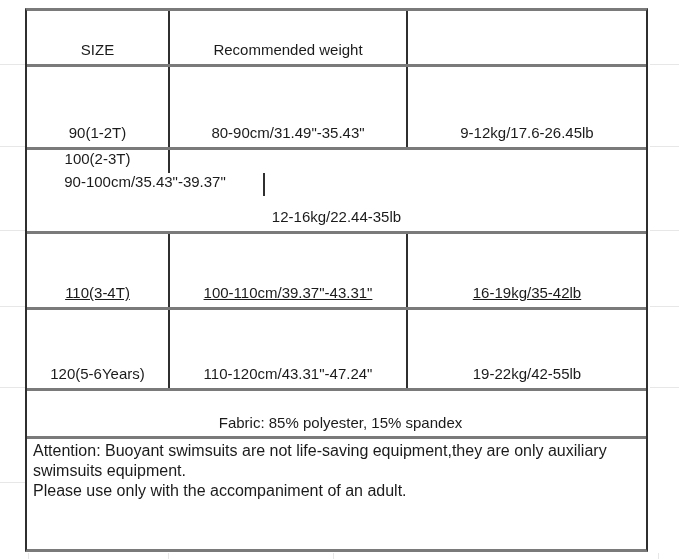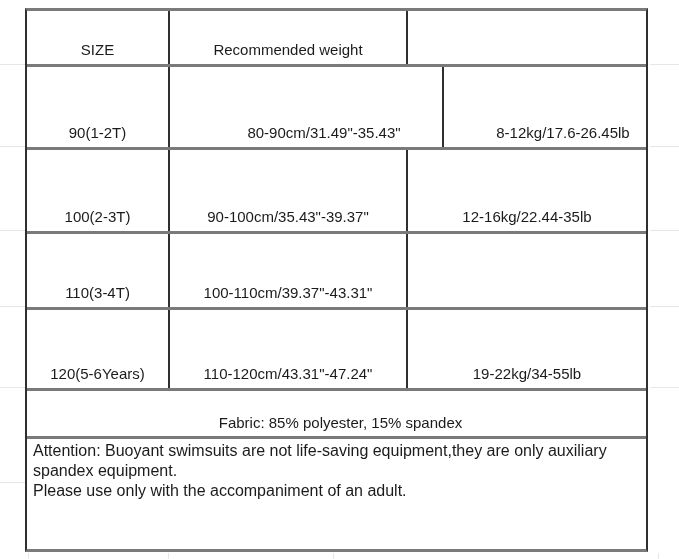--- a/index.html
+++ b/index.html
@@ -30,23 +30,23 @@
     background: var(--bg);
     border-left: 2px solid var(--border-v);
     border-right: 2px solid var(--border-v);
     border-top: 3px solid var(--border-h);
     border-bottom: 3px solid var(--border-h);
     display: flex; flex-direction: column;
   }
   .row { display: flex; border-bottom: 3px solid var(--border-h); }
   .row:last-child { border-bottom: none; }
   .rh  { height: 56px; }
-  .r1  { height: 83px; gap: 36px; }
-  .r2  { height: 84px; }
-  .r3  { height: 76px; }
+  .r1  { height: 83px; }
+  .r2  { height: 84px; flex-direction: column; }
+  .r3  { height: 76px; text-decoration: underline; }
   .r4  { height: 81px; text-align: right; }
   .rf  { height: 48px; padding-left: 8px; }
   .rl  { height: 48px; }
   .ra  { flex: 1; }
 
   .cell {
     display: flex; align-items: flex-end; justify-content: center;
     padding-bottom: 5px;
     font-size: 15px; line-height: 18px;
     white-space: nowrap;
@@ -93,47 +93,48 @@
   <div class="size-table">
 
     <div class="row rh">
       <div class="cell col-size">SIZE</div>
       <div class="cell col-height">Recommended weight</div>
     </div>
 
     <div class="row r1">
       <div class="cell col-size">90(1-2T)</div>
       <div class="cell col-height">80-90cm/31.49"-35.43"</div>
-      <div class="cell col-weight">8-12kg/17.6-26.45lb</div>
+      <div class="cell col-weight">9-12kg/17.6-26.45lb</div>
     </div>
 
     <div class="row r2">
       <div class="cell col-size">100(2-3T)</div>
       <div class="cell col-height">90-100cm/35.43"-39.37"</div>
       <div class="cell col-weight">12-16kg/22.44-35lb</div>
     </div>
 
     <div class="row r3">
       <div class="cell col-size">110(3-4T)</div>
       <div class="cell col-height">100-110cm/39.37"-43.31"</div>
+      <div class="cell col-weight">16-19kg/35-42lb</div>
     </div>
 
     <div class="row r4">
       <div class="cell col-size">120(5-6Years)</div>
       <div class="cell col-height">110-120cm/43.31"-47.24"</div>
-      <div class="cell col-weight">19-22kg/34-55lb</div>
+      <div class="cell col-weight">19-22kg/42-55lb</div>
     </div>
 
     <div class="row rf">
       <div class="merged-cell">Fabric: 85% polyester, 15% spandex</div>
     </div>
 
 
     <div class="row ra">
       <div class="attention-cell">
         <div>Attention: Buoyant swimsuits are not life-saving equipment,they are only auxiliary</div>
-        <div>spandex equipment.</div>
+        <div>swimsuits equipment.</div>
         <div>Please use only with the accompaniment of an adult.</div>
       </div>
     </div>
 
   </div>
 </div>
 
 </body></html>

